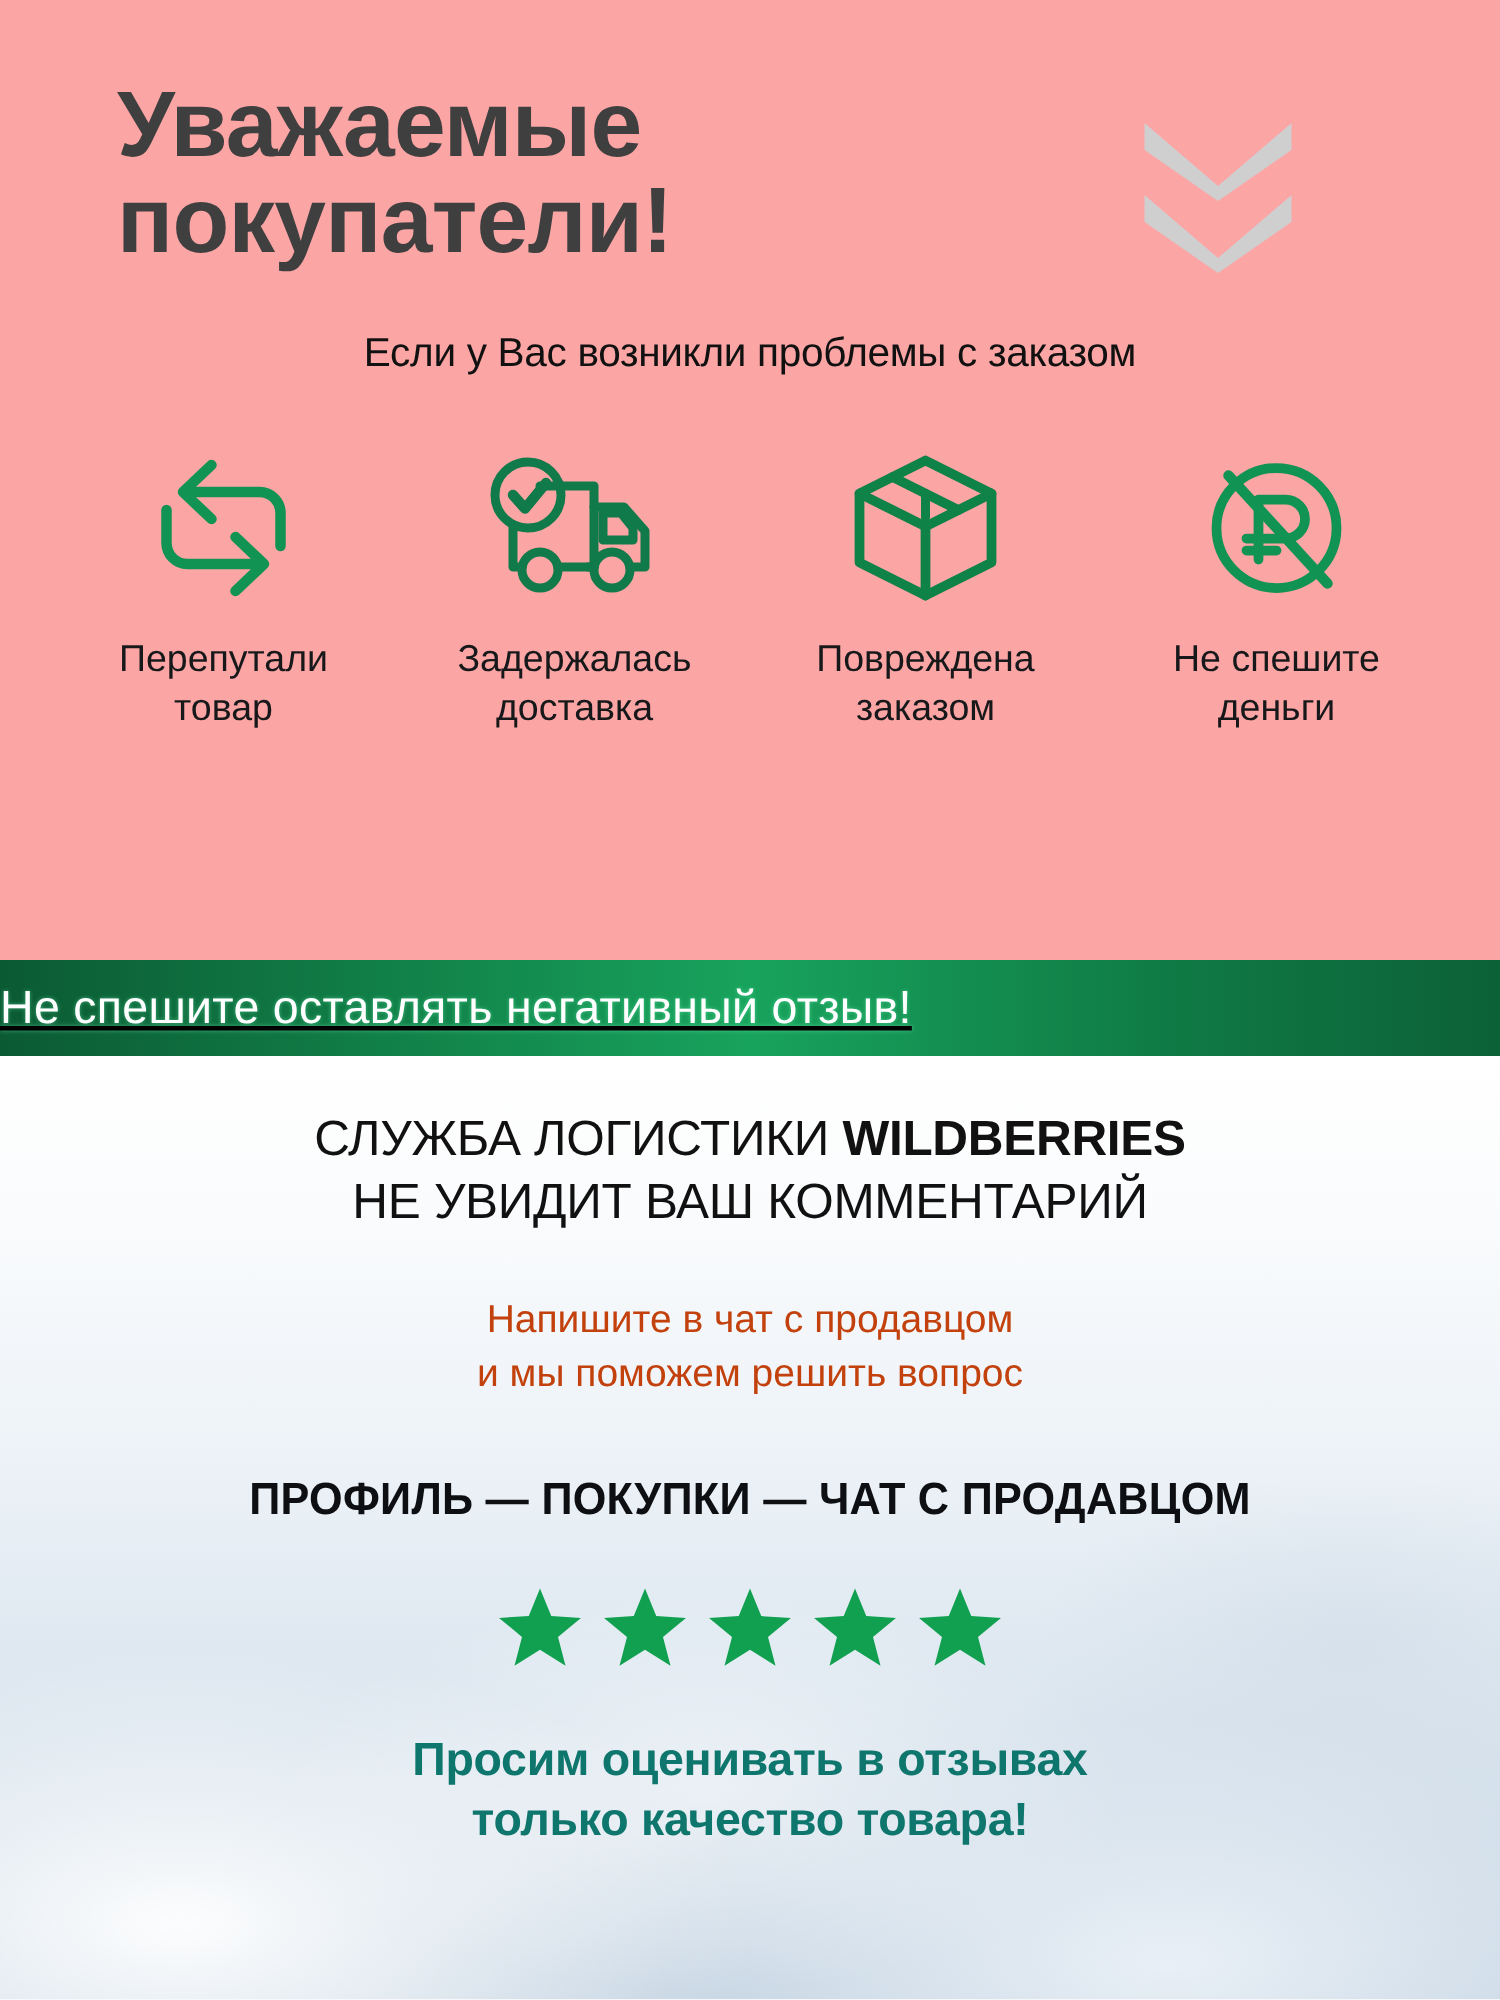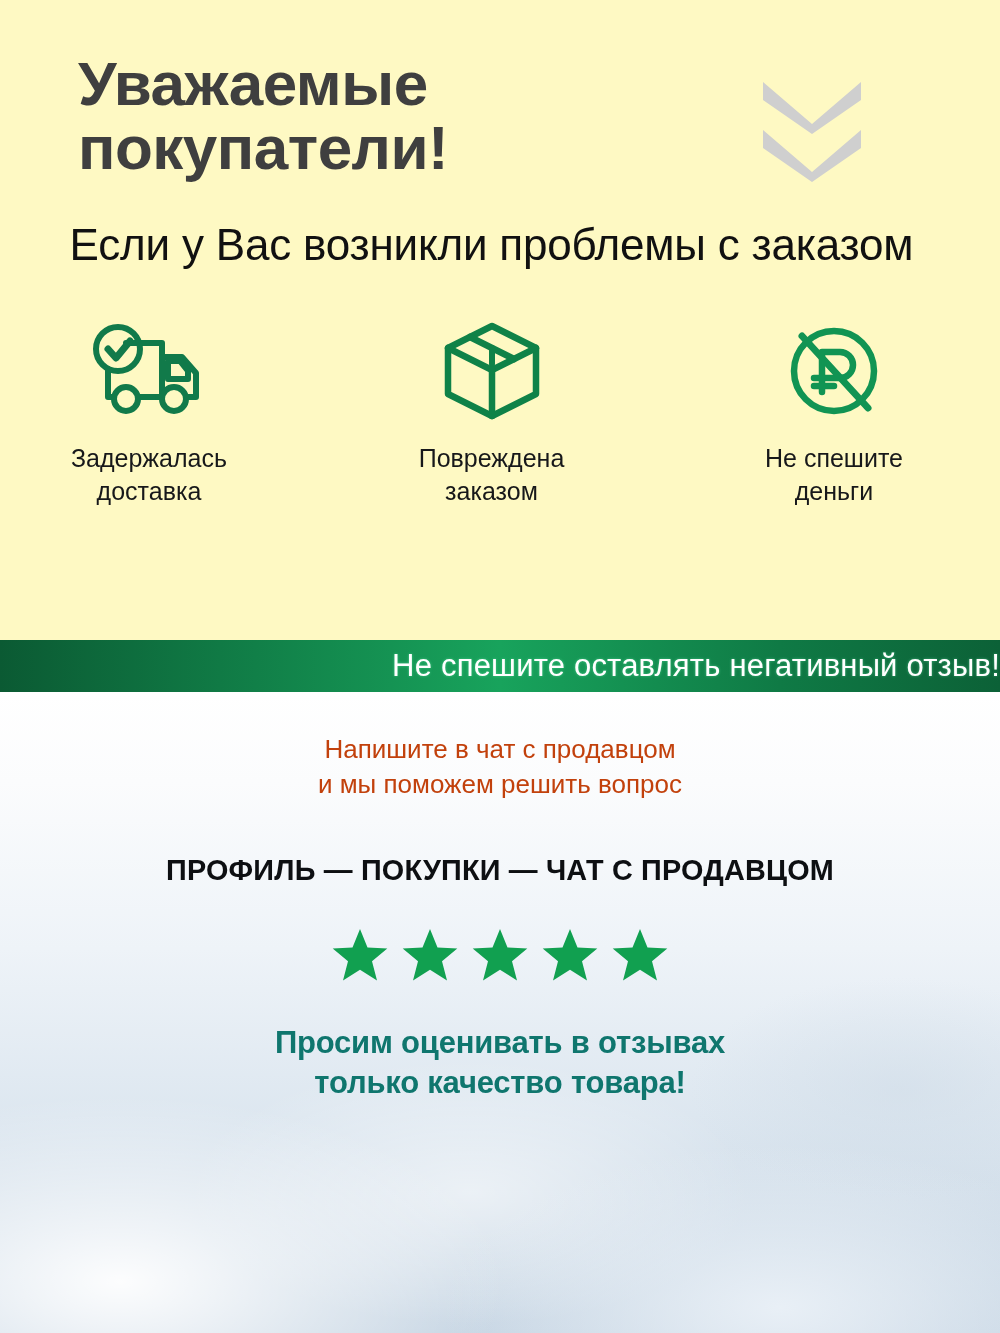--- a/index.html
+++ b/index.html
@@ -15,22 +15,22 @@
     position:relative;
     width:1000px; height:1333px;
     display:flex; flex-direction:column;
     background:#ffffff;
   }
 
   
   .top-section {
     position:relative;
     height:640px;
-    background:#fef9c3;
-    padding:0 17px 0 0;
+    background:#fca5a5;
+    padding:0 0 0 0;
   }
 
   .headline-row {
     position:relative;
     padding:52px 0 0 78px;
     display:flex;
     align-items:flex-start;
   }
   .headline {
     font-size:62px;
@@ -51,21 +51,21 @@
     left:0;
     width:110px; height:56px;
   }
   .chev svg { display:block; }
   .chev1 { top:0; }
   .chev2 { top:48px; }
 
   .subtitle {
     margin-top:40px;
     text-align:center;
-    font-size:44px;
+    font-size:27px;
     color:#111111;
     letter-spacing:-0.2px;
   }
 
   
   .icons-row {
     margin-top:48px;
     display:flex;
     justify-content:space-between;
     padding:0 38px;
@@ -87,30 +87,31 @@
     margin-top:18px;
     text-align:center;
     font-size:25px;
     line-height:1.32;
     color:#17181a;
     white-space:pre-line;
   }
 
   
   .green-banner {
-    height:52px;
+    height:64px;
     display:flex;
     align-items:center;
-    justify-content:flex-end;
+    justify-content:flex-start;
     background:linear-gradient(90deg,
         #0b5a33 0%,
         #107a45 22%,
         #18a35c 50%,
         #0f7a45 78%,
         #0c6137 100%);
+    text-decoration:underline;
   }
   .green-banner-text {
     color:#ffffff;
     font-size:31px;
     font-weight:500;
     letter-spacing:0.2px;
     text-shadow:0 0 3px rgba(120,255,190,.45);
   }
 
   
@@ -206,20 +207,32 @@
             <path d="M6 4 L55 46 L104 4 L104 22 L55 56 L6 22 Z" fill="#cfcfcf"></path>
           </svg>
         </div>
       </div>
     </div>
 
     <div class="subtitle">Если у Вас возникли проблемы с заказом</div>
 
     <div class="icons-row">
 
+      <div class="icon-cell">
+        <div class="icon-art">
+          <svg width="104" height="100" viewBox="0 0 104 100" fill="none" stroke="#119453" stroke-width="7" stroke-linecap="round" stroke-linejoin="round">
+            <path d="M26 26 H76 a14 14 0 0 1 14 14 V62"></path>
+            <path d="M78 74 H28 a14 14 0 0 1 -14 -14 V38"></path>
+            <path d="M44 8 L25 26 L44 44"></path>
+            <path d="M60 56 L79 74 L60 92"></path>
+          </svg>
+        </div>
+        <div class="icon-label">Перепутали
+товар</div>
+      </div>
 
       <div class="icon-cell">
         <div class="icon-art">
           <svg width="126" height="100" viewBox="0 0 126 100" fill="none" stroke="#117a4a" stroke-width="6" stroke-linecap="round" stroke-linejoin="round">
             <path d="M40 22 H76 V76 H52"></path>
             <path d="M28 76 H22 V48"></path>
             <path d="M76 36 H96 L110 52 V76 H100"></path>
             <path d="M76 76 H72"></path>
             <path d="M82 40 H94 L102 50 V58 H82 Z"></path>
             <circle cx="40" cy="78" r="12"></circle>
@@ -264,20 +277,24 @@
 
   <div class="green-banner">
     <div class="green-banner-text">Не спешите оставлять негативный отзыв!</div>
   </div>
 
   <div class="bottom-section">
     <div class="sky"></div>
 
     <div class="bottom-inner">
 
+      <div class="lead">
+        <span>СЛУЖБА ЛОГИСТИКИ </span><span class="bold">WILDBERRIES</span><br>
+        <span>НЕ УВИДИТ ВАШ КОММЕНТАРИЙ</span>
+      </div>
 
       <div class="chat-note">Напишите в чат с продавцом
 и мы поможем решить вопрос</div>
 
       <div class="path-line">ПРОФИЛЬ — ПОКУПКИ — ЧАТ С ПРОДАВЦОМ</div>
 
       <div class="stars">
         <span>
           <svg width="58" height="56" viewBox="0 0 58 56">
               <path d="M29 2 L36.5 20.4 L56.3 21.6 L41 34.3 L46 53.5 L29 42.8 L12 53.5 L17 34.3 L1.7 21.6 L21.5 20.4 Z" fill="#11a050"></path>

